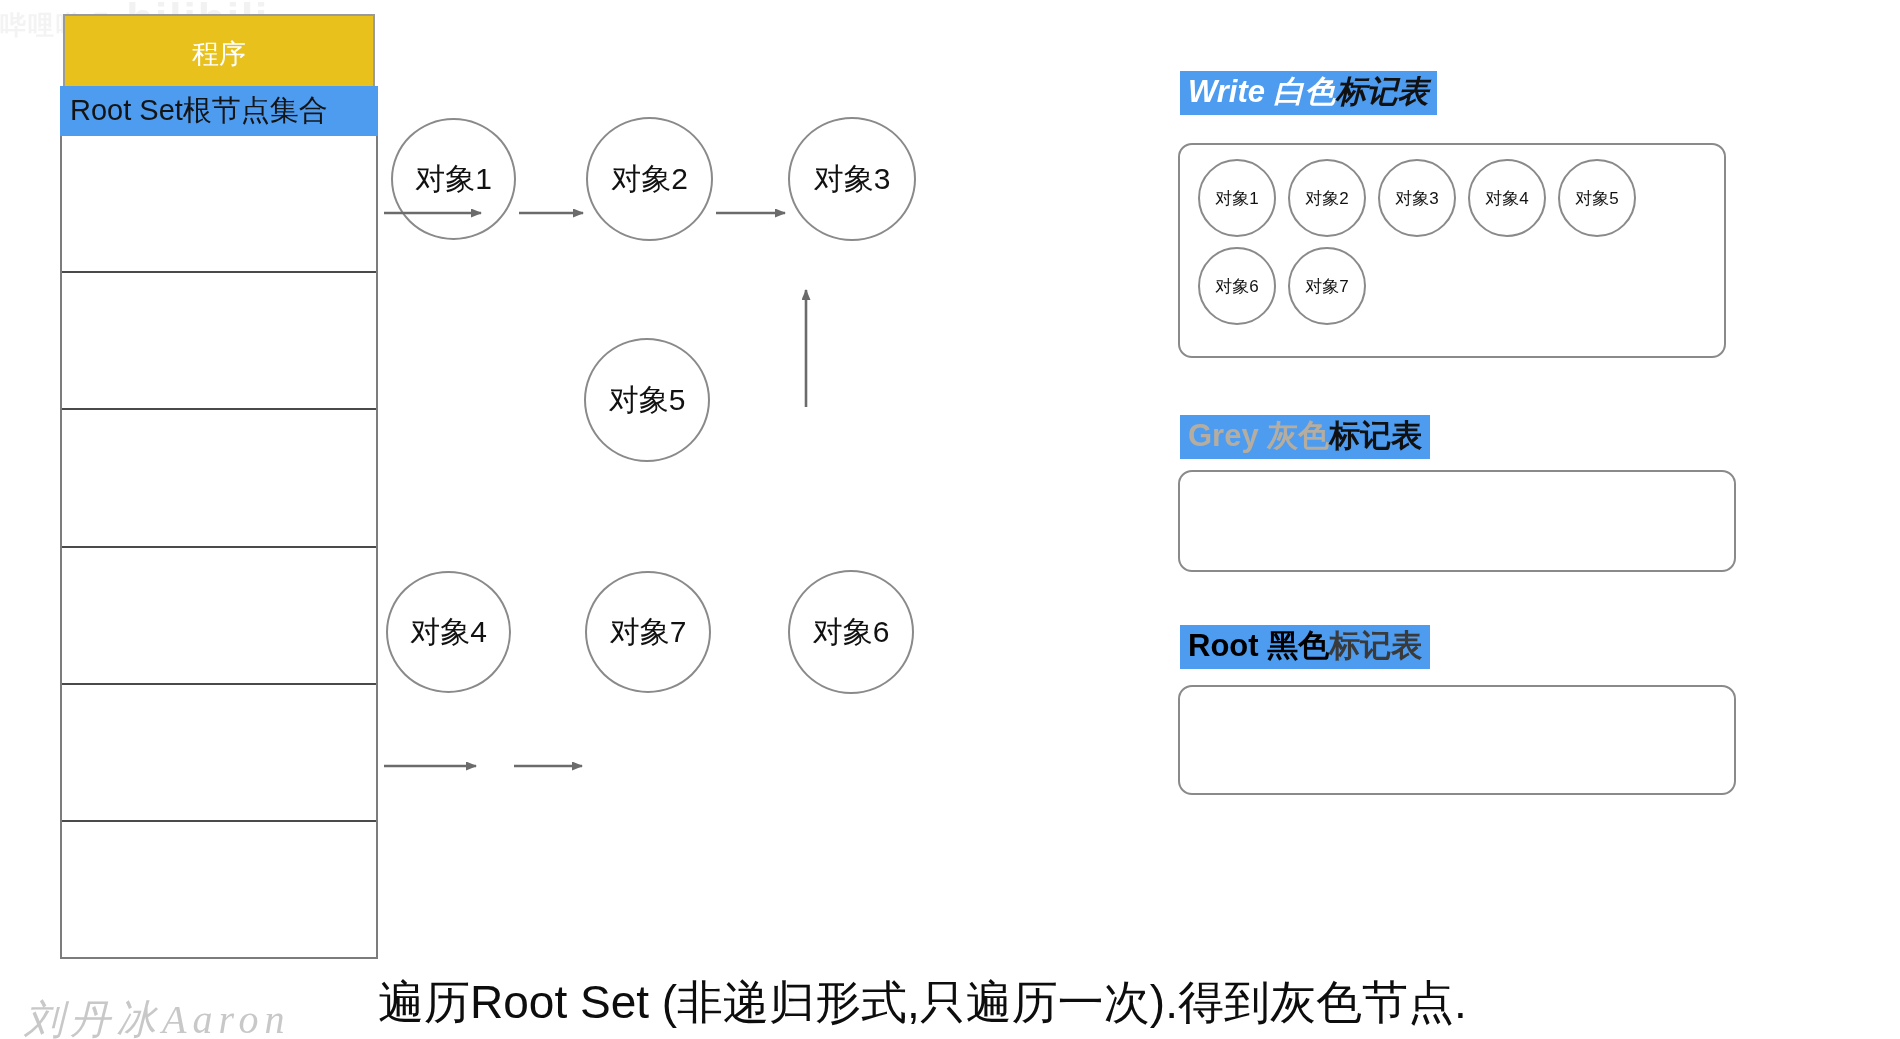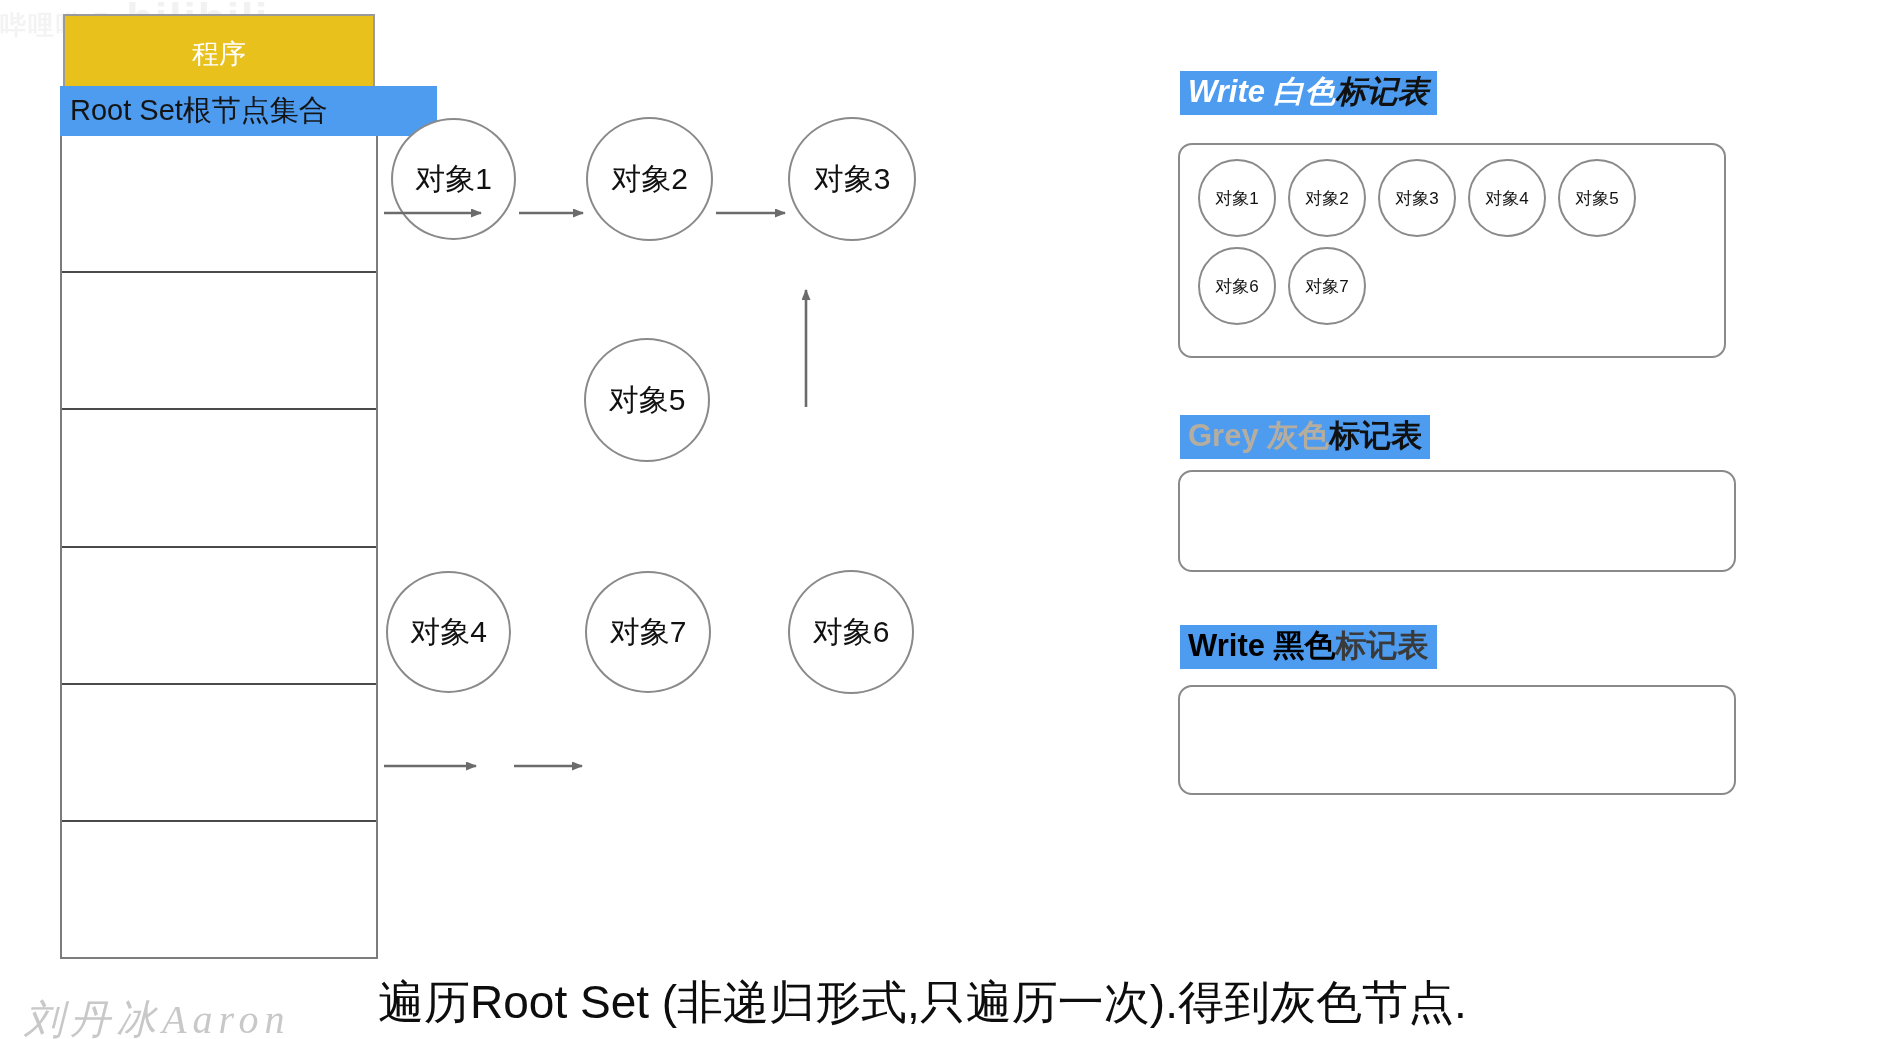--- a/index.html
+++ b/index.html
@@ -59,21 +59,21 @@
     position:absolute;
     left:60px; top:86px;
     width:318px; height:873px;
     border:2px solid #7c7c7c;
     box-sizing:border-box;
     background:#ffffff;
   }
   .rootset-header{
     position:absolute;
     left:-2px; top:-2px;
-    width:377px; height:50px;
+    width:318px; height:50px;
     background:#4d9cf0;
     box-sizing:border-box;
     display:flex;
     align-items:center;
     padding-left:10px;
     color:#141414;
     font-size:29px;
     white-space:nowrap;
   }
   .rootset-rows{
@@ -271,19 +271,19 @@
       <div class="marktable">
         <div class="mt-body" style="left: 1178px; top: 470px; width: 558px; height: 102px;">
           <div class="chip-area"></div>
         </div>
         <div class="mt-header" style="left: 1180px; top: 415px; position: absolute; text-align: right;"><span class="lead" style="color: rgb(180, 173, 160);">Grey 灰色</span><span class="tail" style="color: rgb(17, 17, 17);">标记表</span></div>
       </div>
       <div class="marktable">
         <div class="mt-body" style="left: 1178px; top: 685px; width: 558px; height: 110px;">
           <div class="chip-area"></div>
         </div>
-        <div class="mt-header" style="left: 1180px; top: 625px; position: absolute;"><span class="lead" style="color: rgb(0, 0, 0);">Write 黑色</span><span class="tail" style="color: rgb(58, 58, 58);">标记表</span></div>
+        <div class="mt-header" style="left: 1180px; top: 625px; position: absolute;"><span class="lead" style="color: rgb(0, 0, 0);">Root 黑色</span><span class="tail" style="color: rgb(58, 58, 58);">标记表</span></div>
       </div>
     </div>
 
   <div class="caption">遍历Root Set (非递归形式,只遍历一次).得到灰色节点.</div>
 
 </div>
 
 </body></html>

